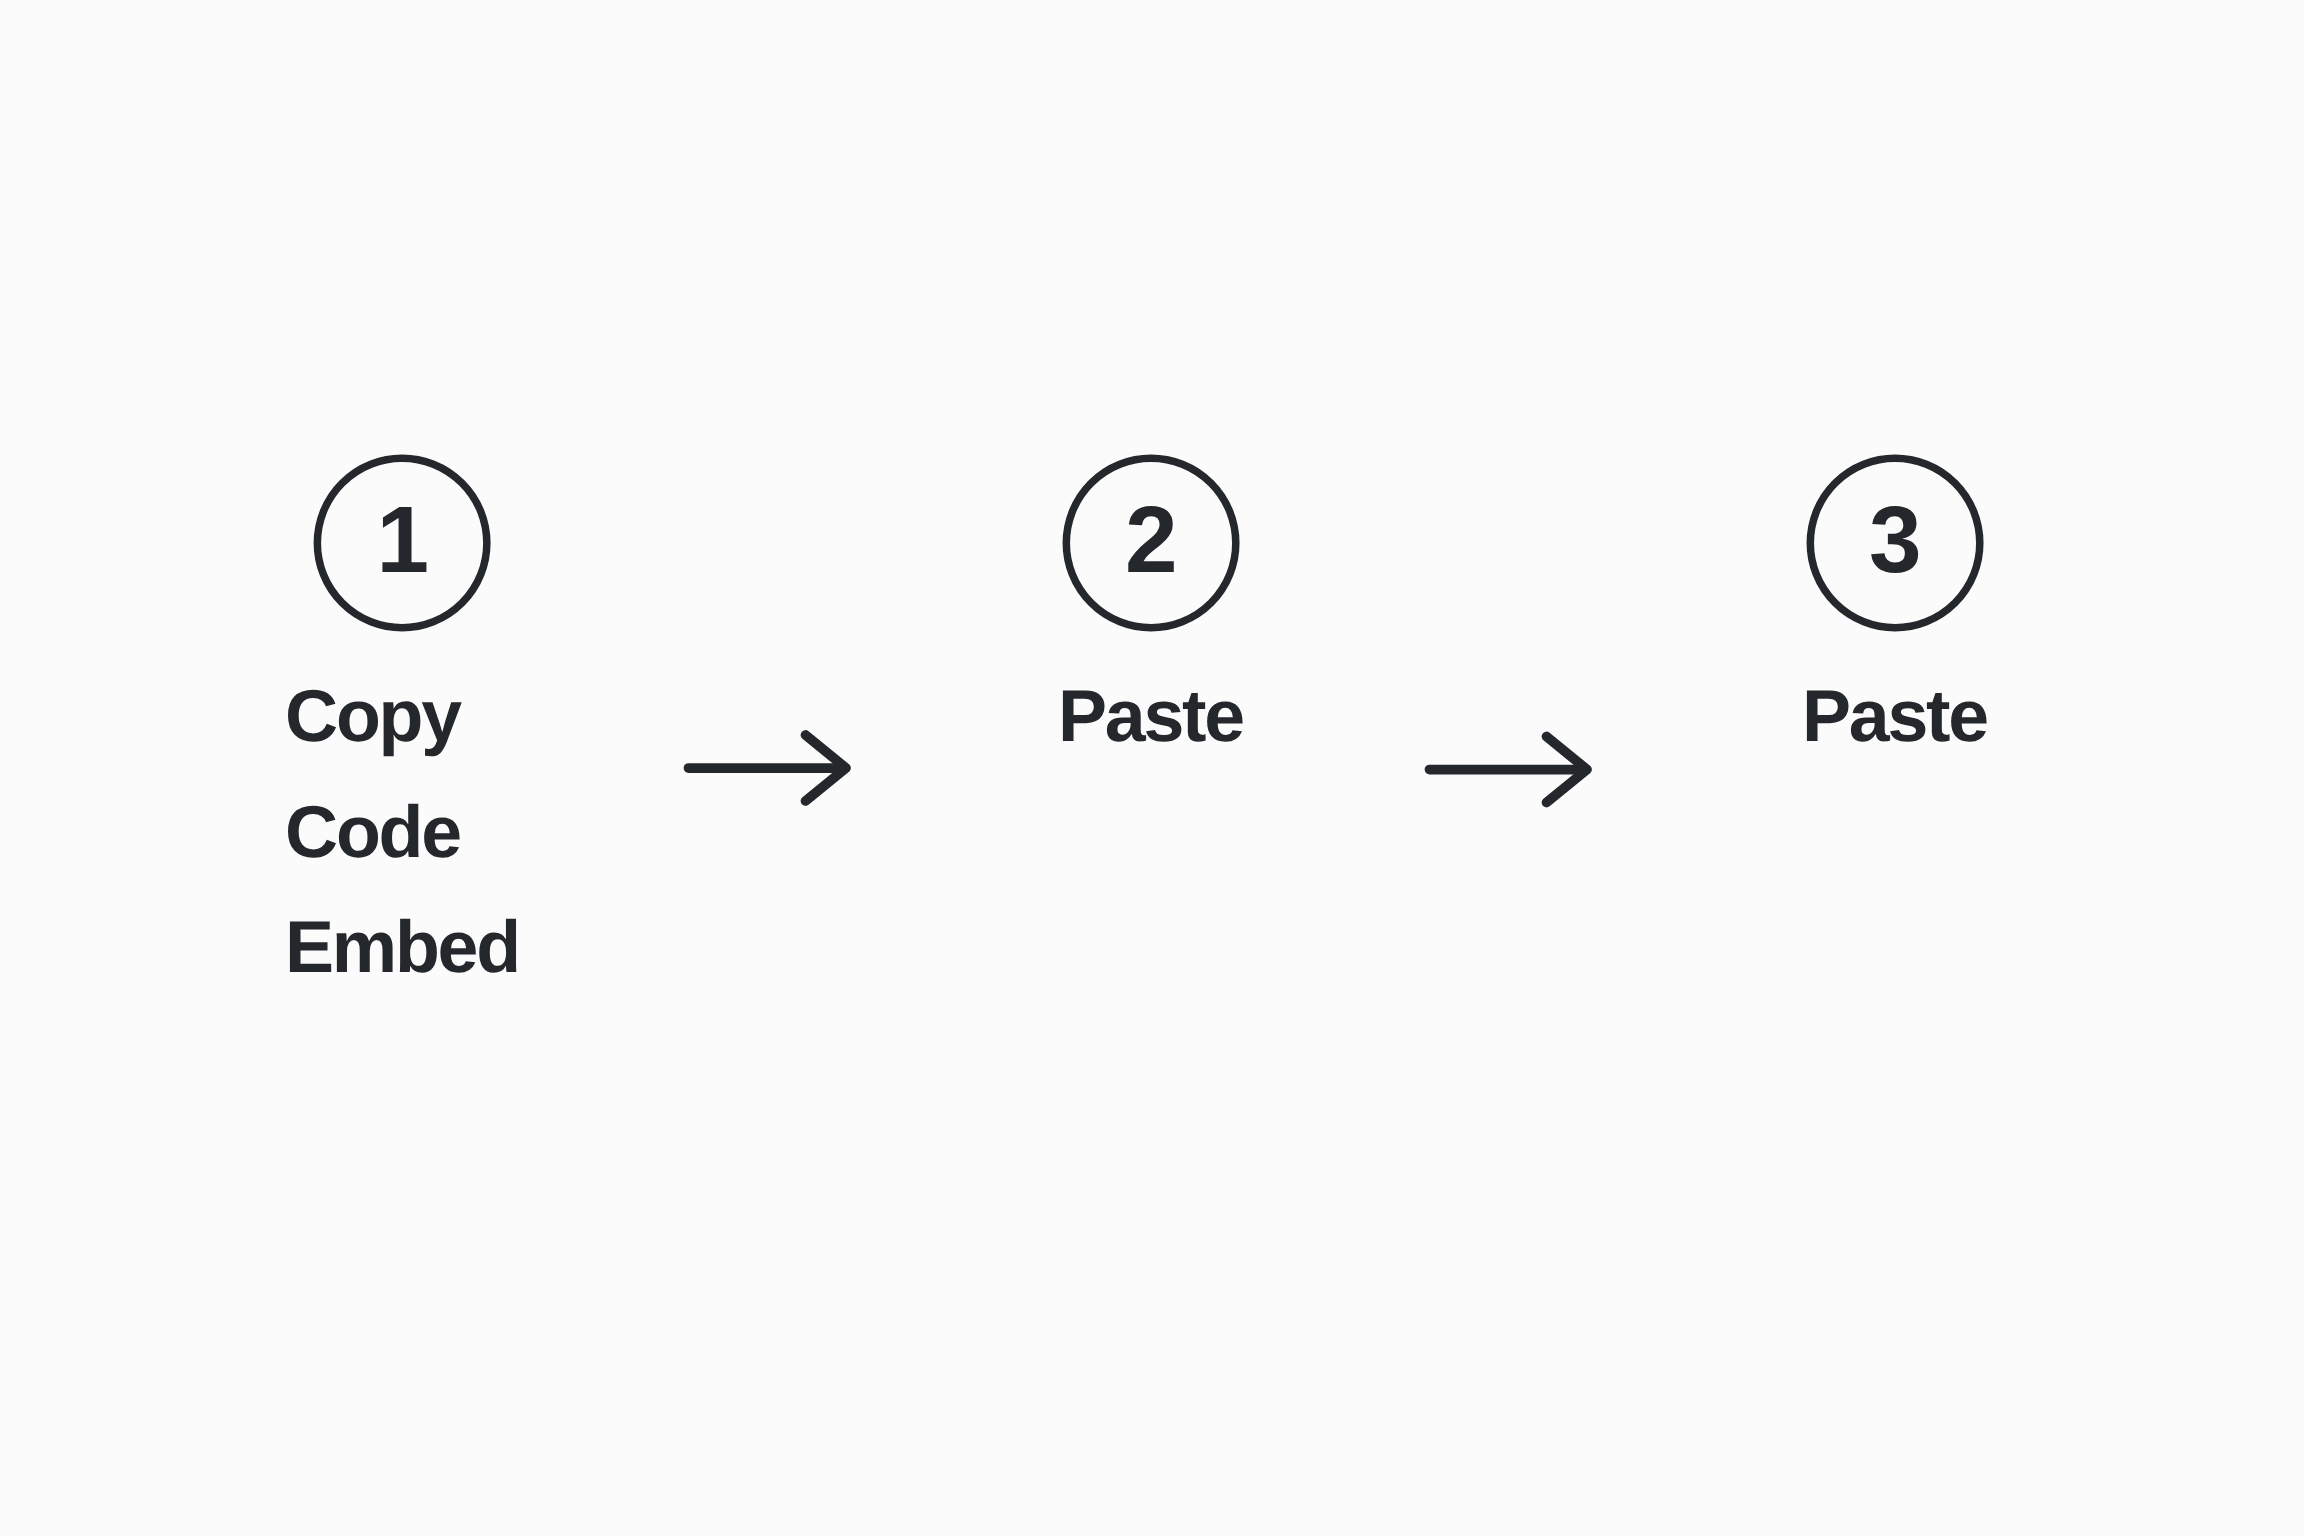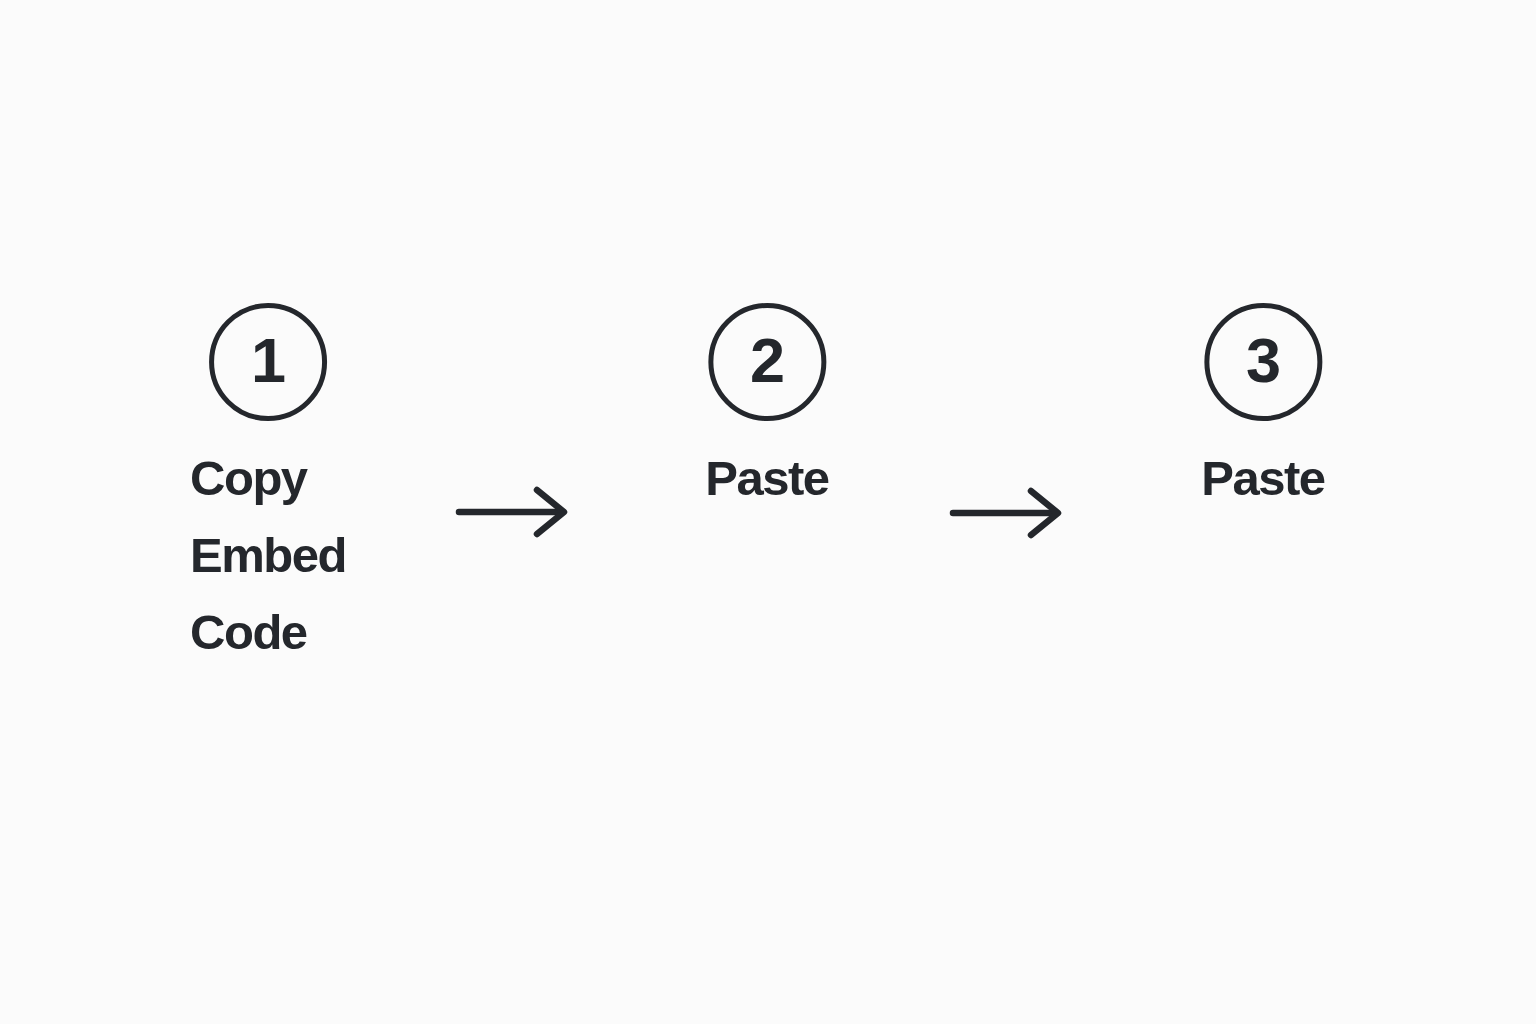--- a/index.html
+++ b/index.html
@@ -71,22 +71,22 @@
 <body>
 
 <div class="diagram">
 
   <div class="step step-1">
     <div class="circle">
       <span class="circle-number">1</span>
     </div>
     <div class="label">
       <div>Copy</div>
+      <div>Code</div>
       <div>Embed</div>
-      <div>Code</div>
     </div>
   </div>
 
   <div class="arrow arrow-1">
     <svg width="114" height="52" viewBox="0 0 114 52" fill="none" xmlns="http://www.w3.org/2000/svg">
       <line x1="4" y1="26" x2="106" y2="26" stroke="currentColor" stroke-width="6.5" stroke-linecap="round"></line>
       <polyline points="82,4 109,26 82,48" stroke="currentColor" stroke-width="6.5" stroke-linecap="round" stroke-linejoin="round" fill="none"></polyline>
     </svg>
   </div>
 

